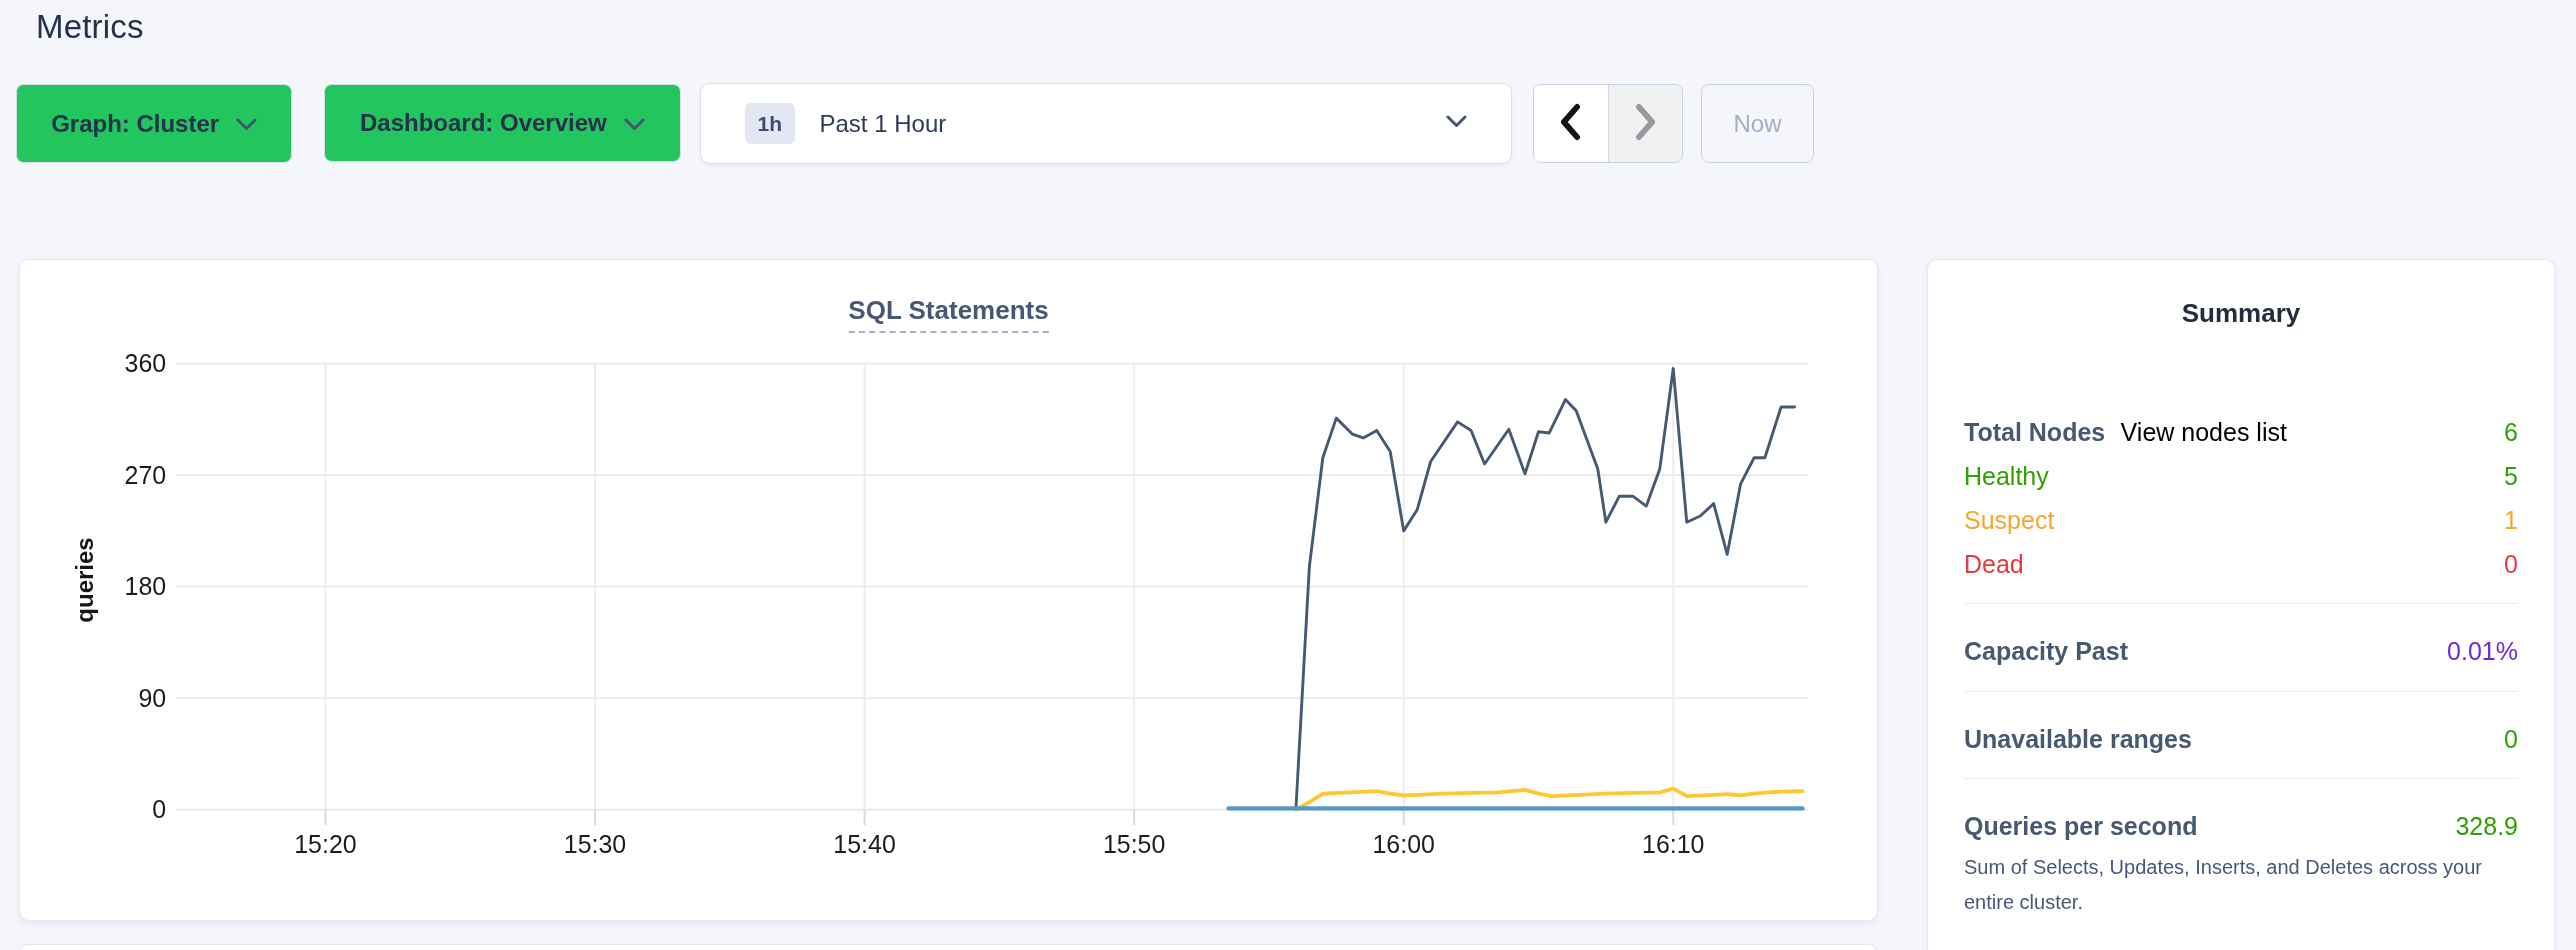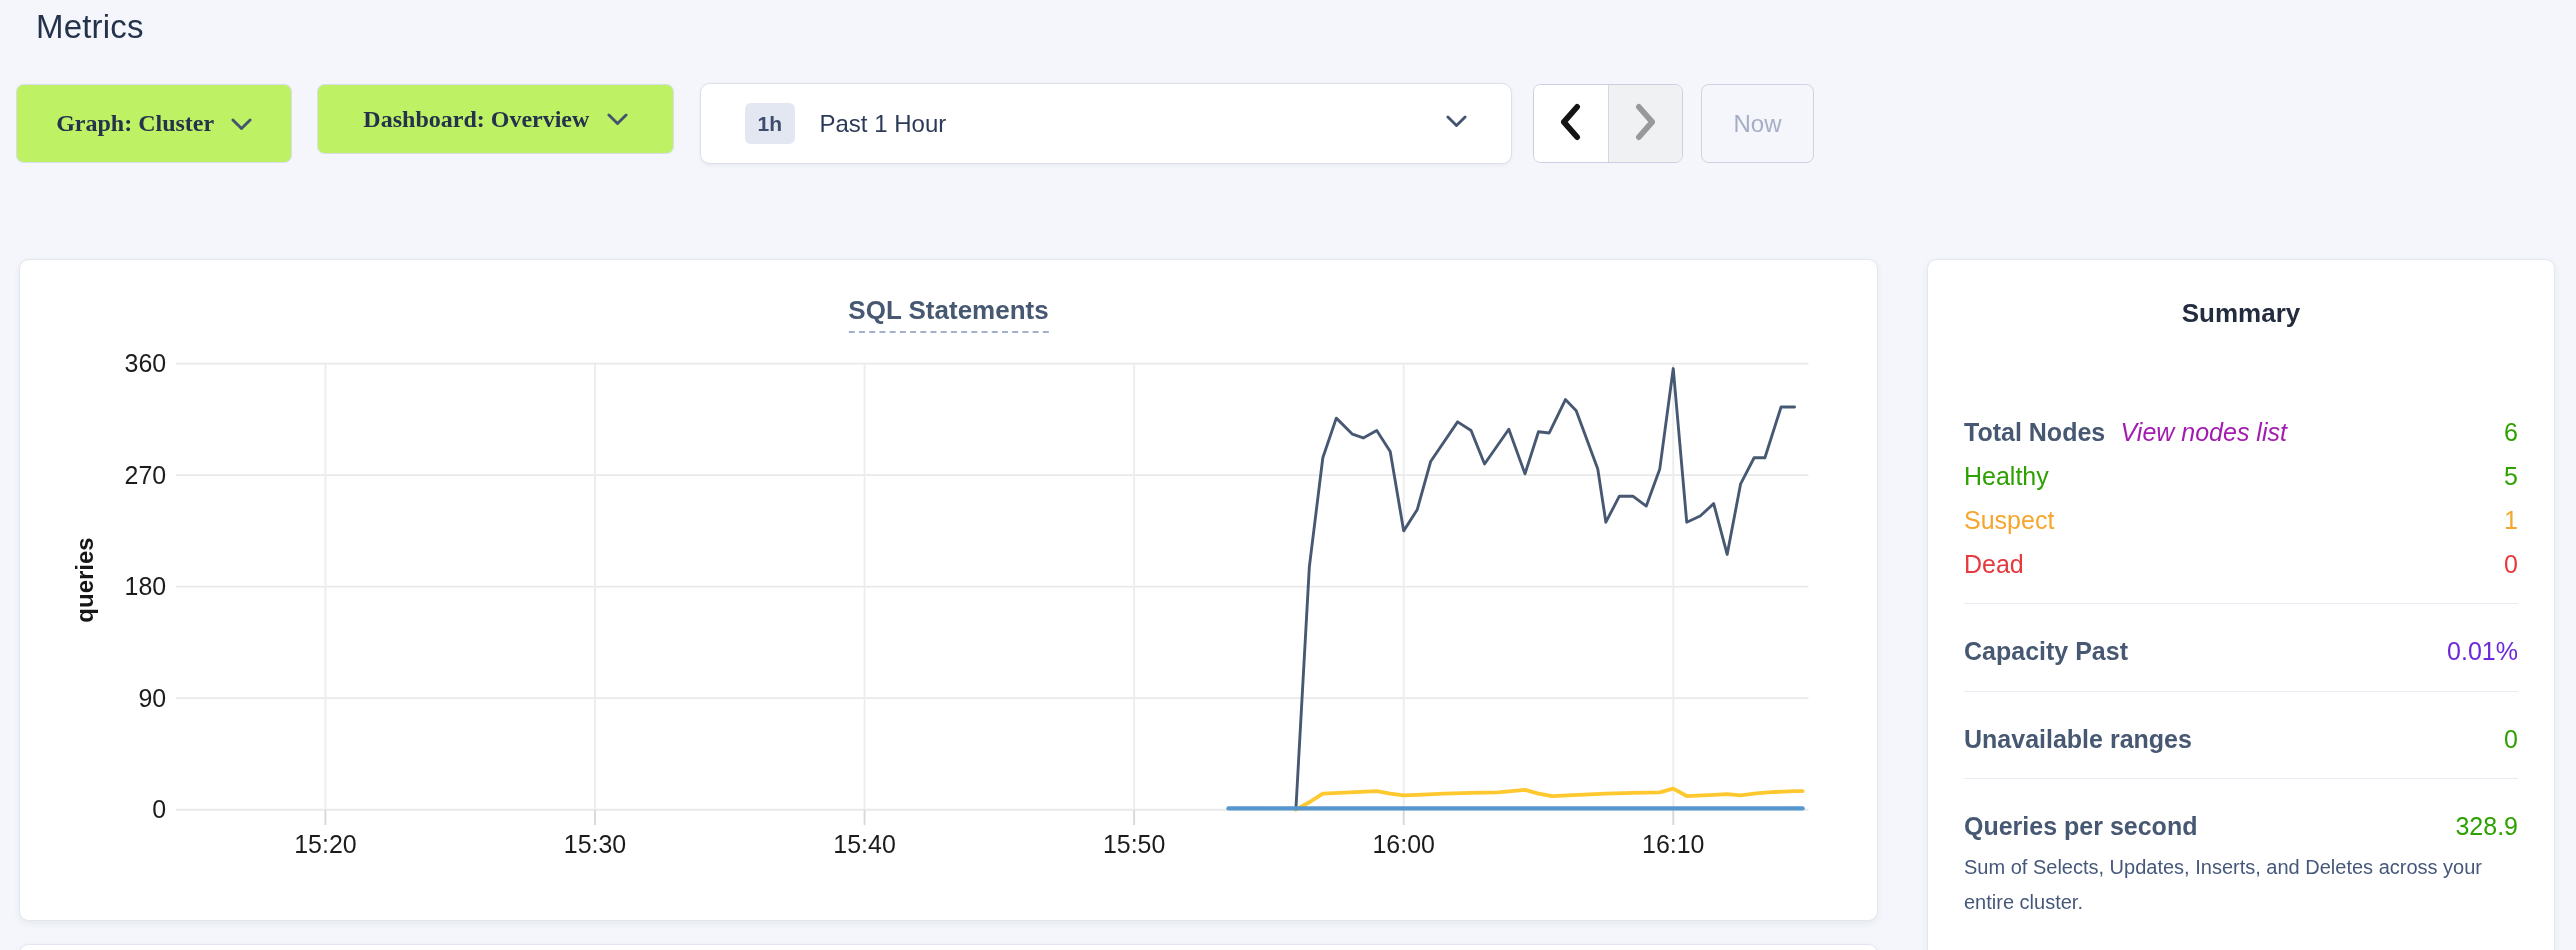--- a/index.html
+++ b/index.html
@@ -10,26 +10,26 @@
     -webkit-font-smoothing:antialiased;
   }
   
   .page-title{
     position:absolute;left:30px;top:1.9px;margin:6px;
     font-size:33px;font-weight:500;color:#24324b;letter-spacing:0.2px;
   }
   
   .dd{
     position:absolute;display:flex;align-items:center;justify-content:center;gap:17.3px;
-    background:#bef264;border:1.9px solid #d9dde9;border-radius:7.7px;
+    background:#22c55e;border:1.9px solid #d9dde9;border-radius:7.7px;
     font-size:24px;font-weight:700;color:#24324b;cursor:pointer;
-    font-family:Liberation Serif, serif;
+    font-family:Liberation Sans, sans-serif;
   }
   .dd-graph{left:16.3px;top:84px;width:276px;height:79px}
-  .dd-dashboard{left:317px;top:84px;width:357px;height:70px}
+  .dd-dashboard{left:324px;top:84px;width:357px;height:78px}
   .timesel{
     position:absolute;left:700px;top:83px;width:812px;height:81px;box-sizing:border-box;
     display:flex;align-items:center;gap:25px;padding:0 44px;
     background:#fff;border:1.9px solid #dcdfe9;border-radius:9.6px;
     box-shadow:0 1.9px 3.8px rgba(40,50,80,.05);cursor:pointer;
     font-family:"Liberation Sans",sans-serif;
   }
   .time-badge{
     background:#e3e7f2;color:#3e4d6e;font-weight:700;font-size:21px;
     border-radius:5.8px;padding:9.6px 12.5px;line-height:1;
@@ -170,21 +170,21 @@
       <polyline points="1329.6,573 1343.65,565.25 1357.7,556.2083333333334 1385.8,554.9166666666666 1413.9,553.625 1427.95,556.2083333333334 1442,558.1458333333334 1456.05,557.5 1484.15,556.2083333333334 1512.25,555.5625 1540.3500000000001,554.9166666666666 1554.4,553.625 1568.45,552.3333333333334 1582.5,556.2083333333334 1596.55,558.7916666666666 1624.65,557.5 1652.75,556.2083333333334 1680.8500000000001,555.5625 1708.95,554.9166666666666 1723,551.0416666666666 1737.0500000000002,558.7916666666666 1765.15,557.5 1779.2,556.8541666666666 1793.25,558.1458333333334 1807.3000000000002,556.2083333333334 1821.3500000000001,554.9166666666666 1849.45,553.625 1857.88,553.625" fill="none" stroke="#ffc82e" stroke-width="4" stroke-linejoin="round" stroke-linecap="round"></polyline>
       <polyline points="1259.35,571.7083333333334 1857.88,571.7083333333334" fill="none" stroke="#5697cf" stroke-width="4.5" stroke-linejoin="round" stroke-linecap="round"></polyline>
     </svg>
 </div>
 
 <div class="card summary-card">
   <div class="sum-title">Summary</div>
 
   <div class="srow">
     <span class="hdr">Total Nodes</span>
-    <a class="link" style="color: #a21caf; font-style: italic;">View nodes list</a>
+    <a class="link" style="color: #000000;">View nodes list</a>
     <span class="val" style="color: rgb(46, 161, 2);">6</span>
   </div>
   <div class="srow">
     <span style="color: rgb(46, 161, 2);">Healthy</span>
     <span class="val" style="color: rgb(46, 161, 2);">5</span>
   </div>
   <div class="srow">
     <span style="color: rgb(246, 166, 44);">Suspect</span>
     <span class="val" style="color: rgb(246, 166, 44);">1</span>
   </div>

